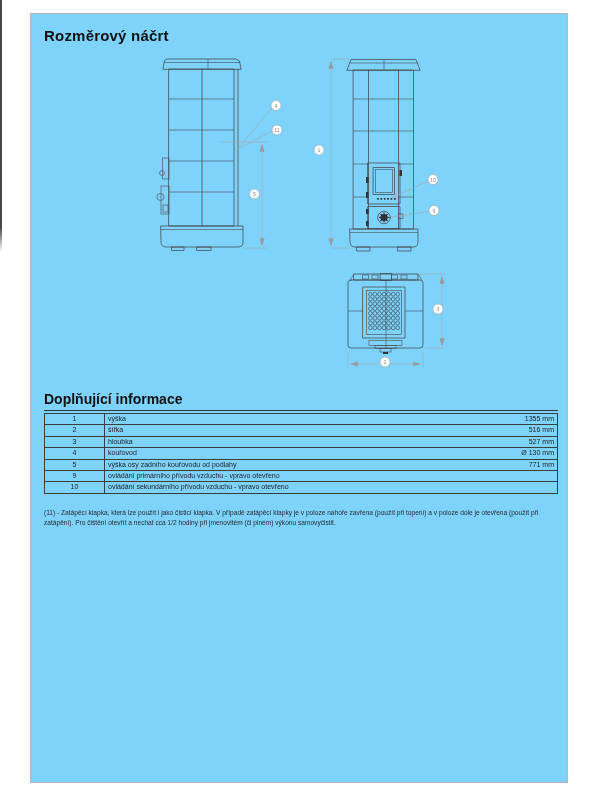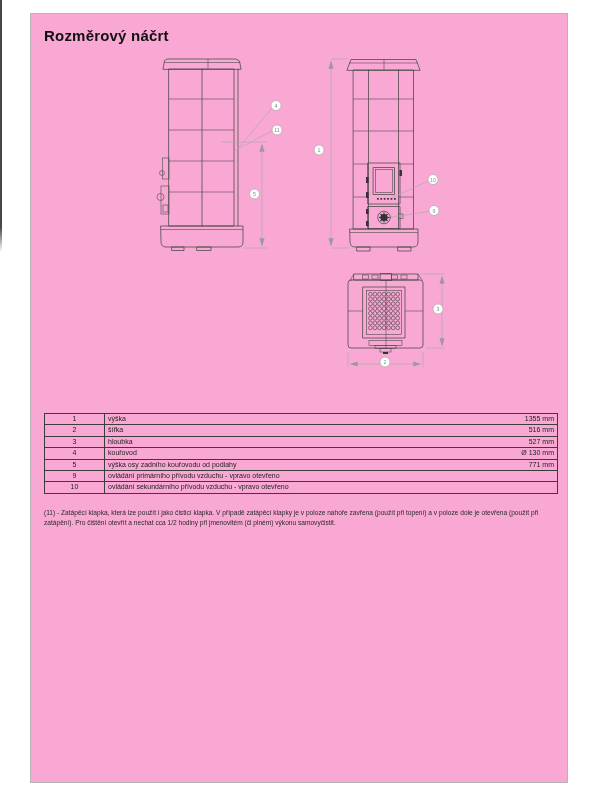--- a/index.html
+++ b/index.html
@@ -6,21 +6,21 @@
   body{
     width:600px;height:800px;position:relative;background:#ffffff;overflow:hidden;
     font-family:"Liberation Sans", sans-serif;color:#1a1a1a;
   }
   .edge-strip{
     position:absolute;left:0;top:0;width:2px;height:252px;
     background:linear-gradient(to bottom,#474747 0%,#474747 90%,rgba(71,71,71,0) 100%);
   }
   .page{
     position:absolute;left:30px;top:13px;width:536px;height:768px;
-    background:#f9a8d4;border:1px solid #b5b5b5;
+    background:#7dd3fc;border:1px solid #b5b5b5;
   }
   .page-title{
     position:absolute;left:13px;top:13px;margin:0;
     font-size:15px;font-weight:bold;color:#111;letter-spacing:.2px;
   }
   .drawing-svg{position:absolute;left:100px;top:42px;}
 
   .stove{stroke:#454545;fill:none;stroke-width:0.75;stroke-linejoin:round;stroke-linecap:round;}
   .stove-thin{stroke:#4a4a4a;fill:none;stroke-width:0.6;}
   .stove-dark{fill:#333;stroke:none;}
@@ -275,20 +275,21 @@
       <g>
         <line class="dim" x1="347" y1="351" x2="347" y2="366"></line>
         <line class="dim" x1="422" y1="351" x2="422" y2="366"></line>
         <line class="dim" x1="349.5" y1="363" x2="419.5" y2="363" marker-start="url(#arw)" marker-end="url(#arw)"></line>
         <circle class="callout-circle" cx="384" cy="361" r="5"></circle>
         <text class="callout-num" x="384" y="363">2</text>
       </g>
     </g>
   </svg>
 
+  <h2 class="section-title">Doplňující informace</h2>
 
   <table class="dims-table">
     <tbody>
         <tr>
           <td class="c-num">1</td>
           <td class="c-label">
             <div class="cell-flex">
               <span>výška</span>
               <span>1355 mm</span>
             </div>

